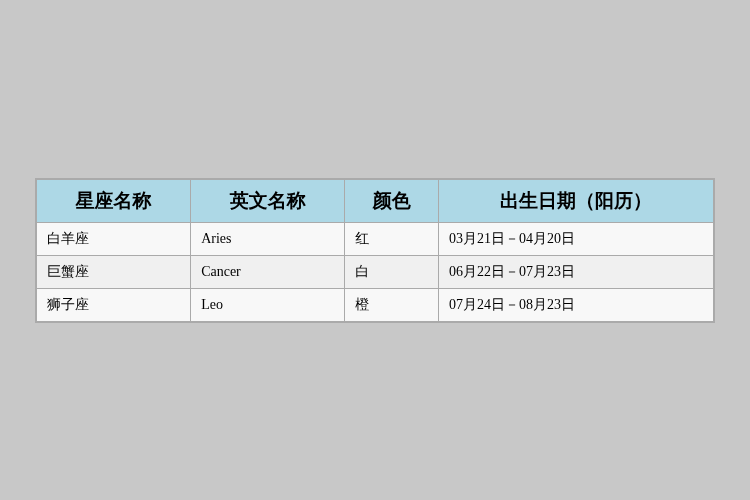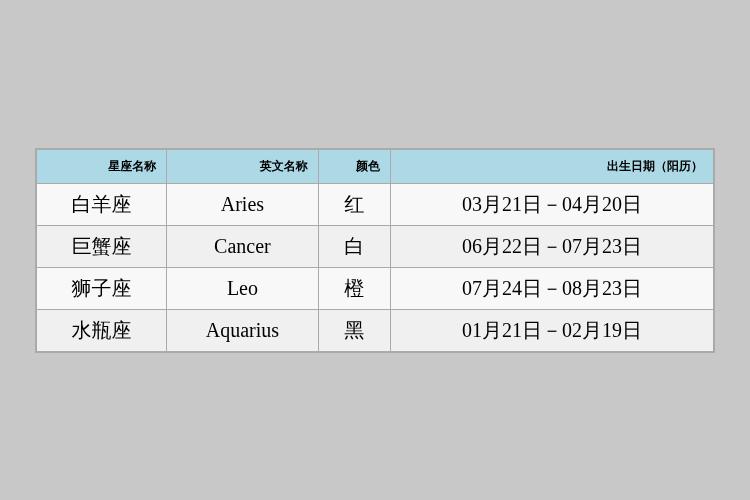--- a/index.html
+++ b/index.html
@@ -26,31 +26,30 @@
 
     table {
       width: 100%;
       border-collapse: collapse;
     }
 
     thead tr th {
       background-color: #add8e6;
       border: 1px solid #aaa;
       padding: 8px 10px;
-      text-align: right;
-      font-size: 12px;
+      text-align: center;
+      font-size: 19px;
       font-weight: bold;
       color: #000;
     }
 
     tbody tr td {
       border: 1px solid #aaa;
       padding: 7px 10px;
-      text-align: center;
-      font-size: 20px;
+      font-size: 14px;
       color: #000;
       background-color: #f8f8f8;
     }
 
     tbody tr:nth-child(even) td {
       background-color: #f0f0f0;
     }
   </style>
 </head>
 <body>
@@ -77,21 +76,15 @@
           <td>Cancer</td>
           <td>白</td>
           <td>06月22日－07月23日</td>
         </tr>
         <tr>
           <td>狮子座</td>
           <td>Leo</td>
           <td>橙</td>
           <td>07月24日－08月23日</td>
         </tr>
-        <tr>
-          <td>水瓶座</td>
-          <td>Aquarius</td>
-          <td>黑</td>
-          <td>01月21日－02月19日</td>
-        </tr>
       </tbody>
   </table>
 </div>
 
 </body></html>

